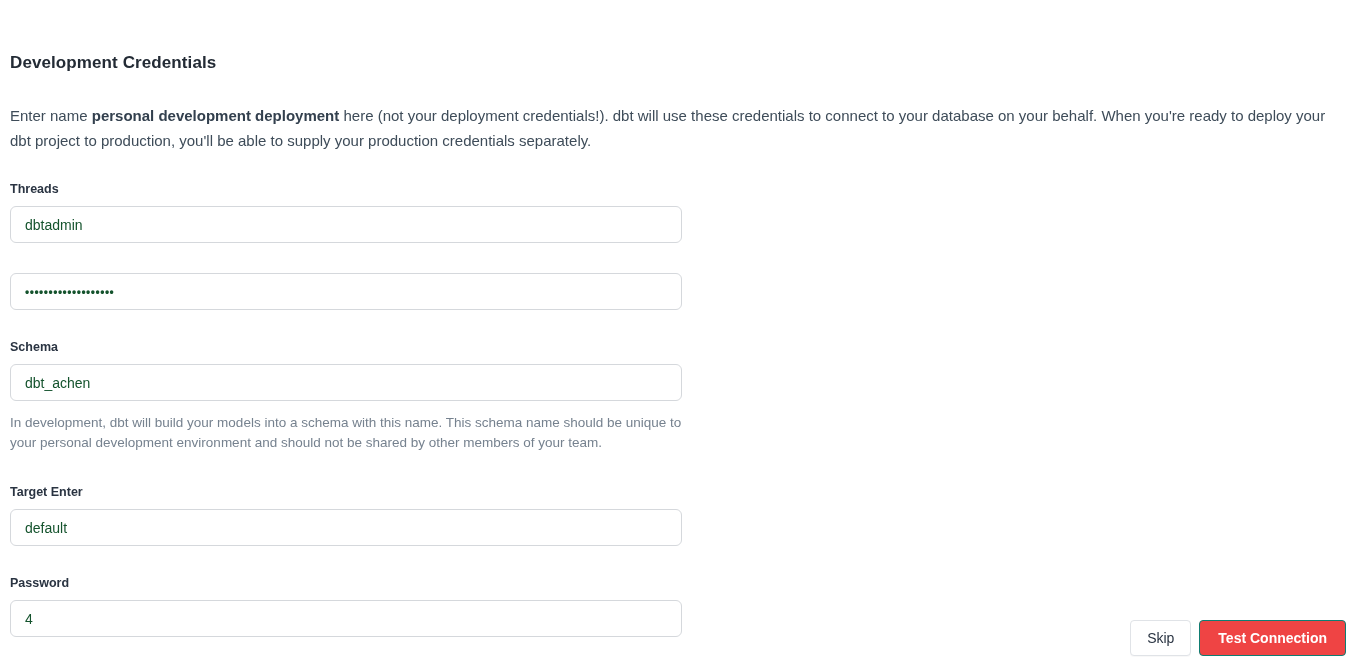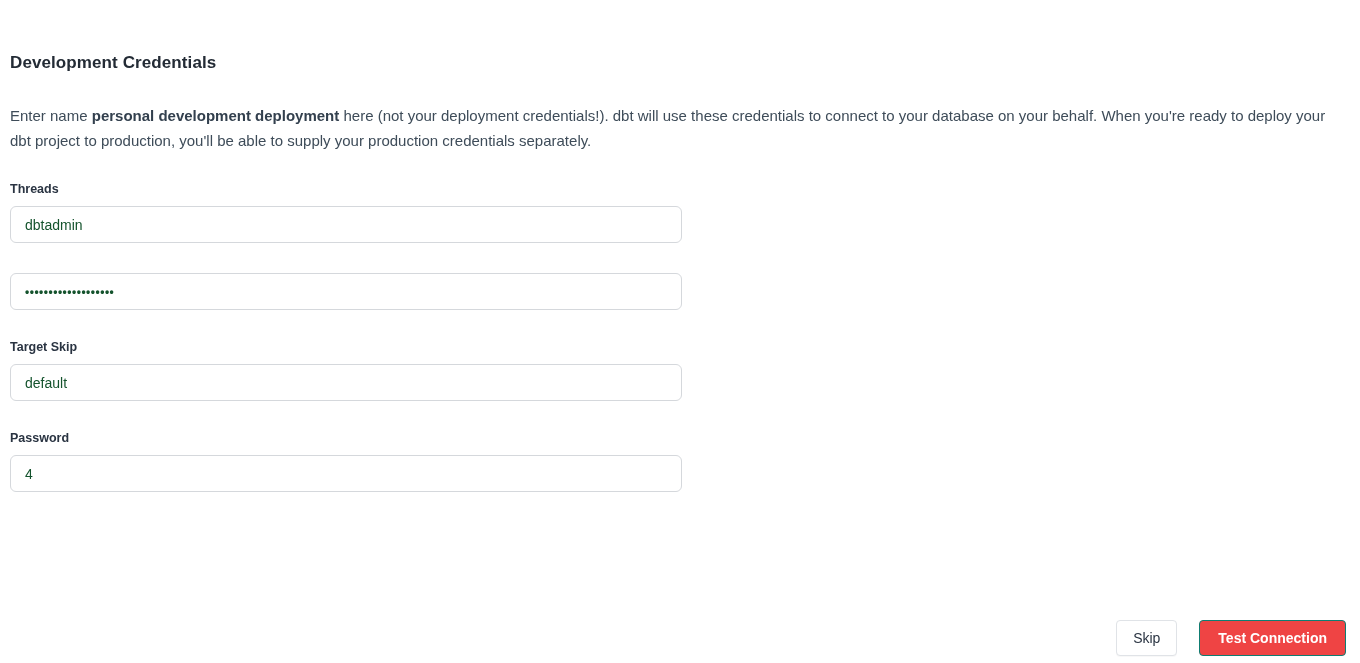--- a/index.html
+++ b/index.html
@@ -62,21 +62,21 @@
     line-height: 20px;
     color: #76828f;
     max-width: 672px;
   }
   .field-group.with-help { margin-bottom: 32px; }
   .footer-actions {
     position: absolute;
     top: 620px;
     right: 14px;
     display: flex;
-    gap: 22px;
+    gap: 8px;
     align-items: center;
   }
   .btn {
     height: 36px;
     border-radius: 4px;
     font-family: "Liberation Sans", sans-serif;
     font-size: 14px;
     cursor: pointer;
     display: inline-flex;
     align-items: center;
@@ -111,23 +111,28 @@
 
     <div class="field-group">
       <label class="field-label">Threads</label>
       <input class="text-input" type="text" value="dbtadmin" style="">
     </div>
 
     <div class="field-group">
       <input class="text-input password" type="text" value="•••••••••••••••••••" style="">
     </div>
 
+    <div class="field-group with-help">
+      <label class="field-label">Schema</label>
+      <input class="text-input" type="text" value="dbt_achen" style="">
+      <div class="help-text">In development, dbt will build your models into a schema with this name. This schema name should be unique to your personal development environment and should not be shared by other members of your team.</div>
+    </div>
 
     <div class="field-group">
-      <label class="field-label">Target Skip</label>
+      <label class="field-label">Target Enter</label>
       <input class="text-input" type="text" value="default" style="">
     </div>
 
     <div class="field-group">
       <label class="field-label">Password</label>
       <input class="text-input" type="text" value="4" style="">
     </div>
 
   </div>
 </div>

